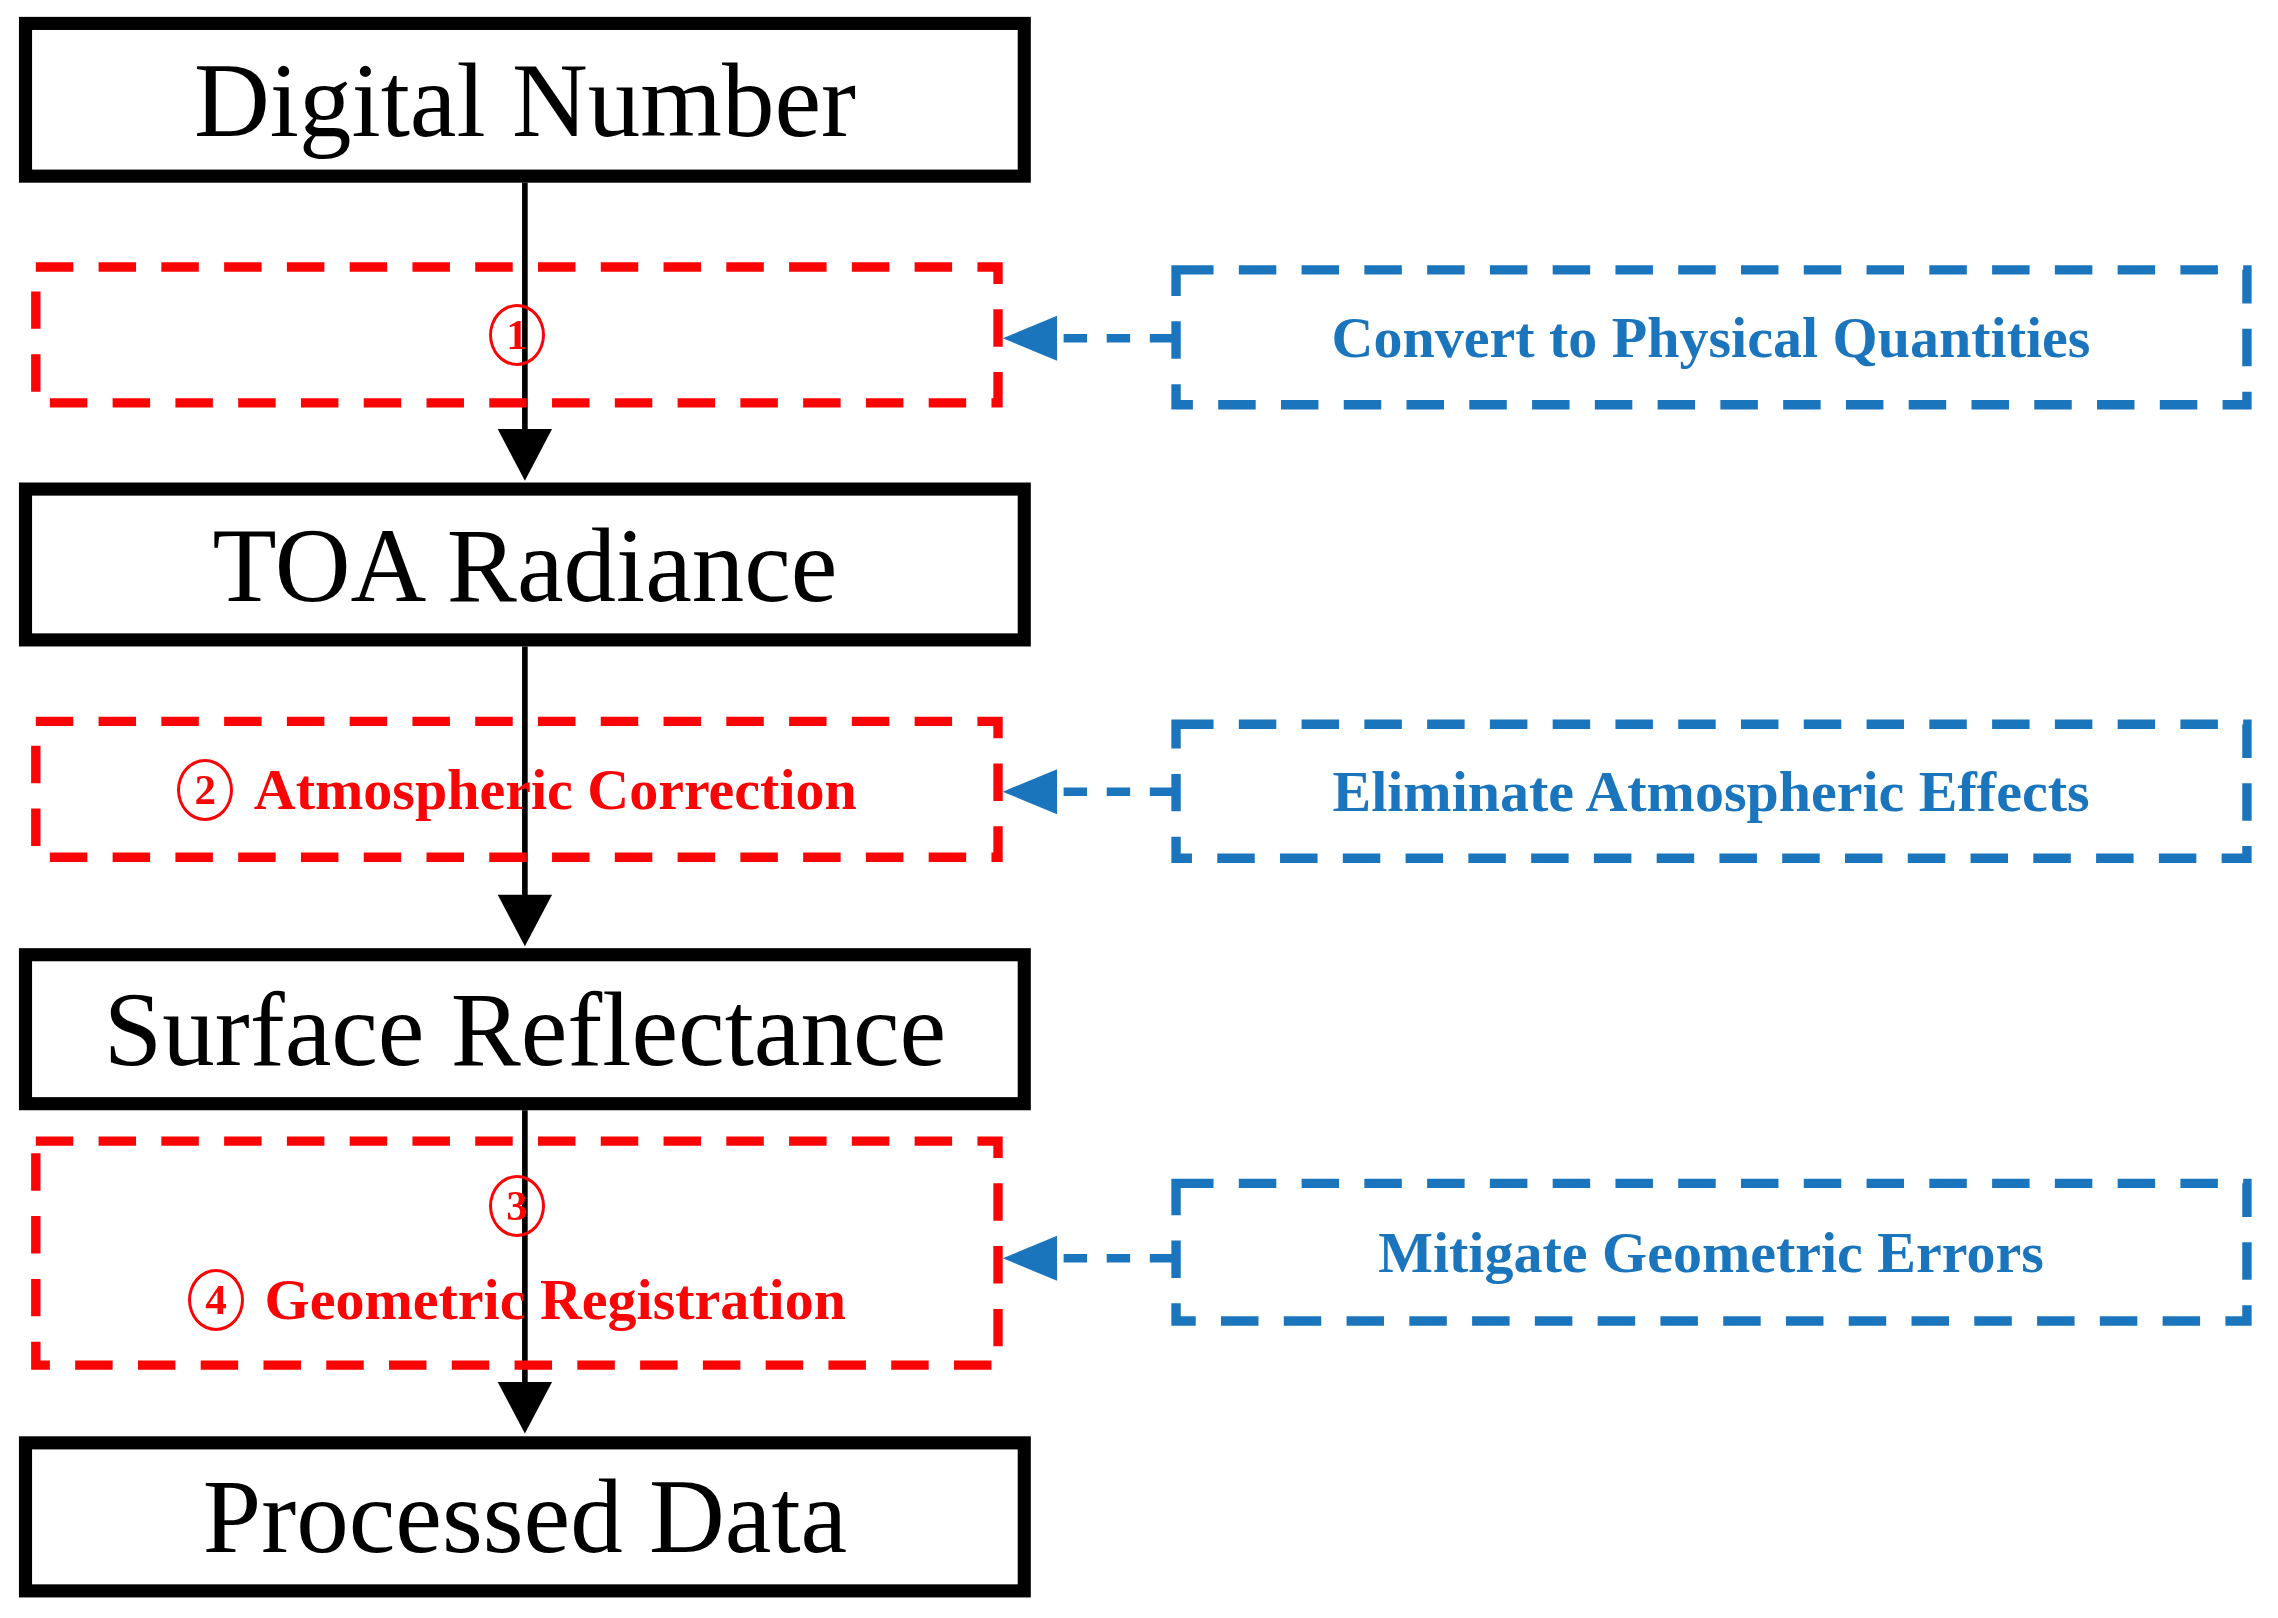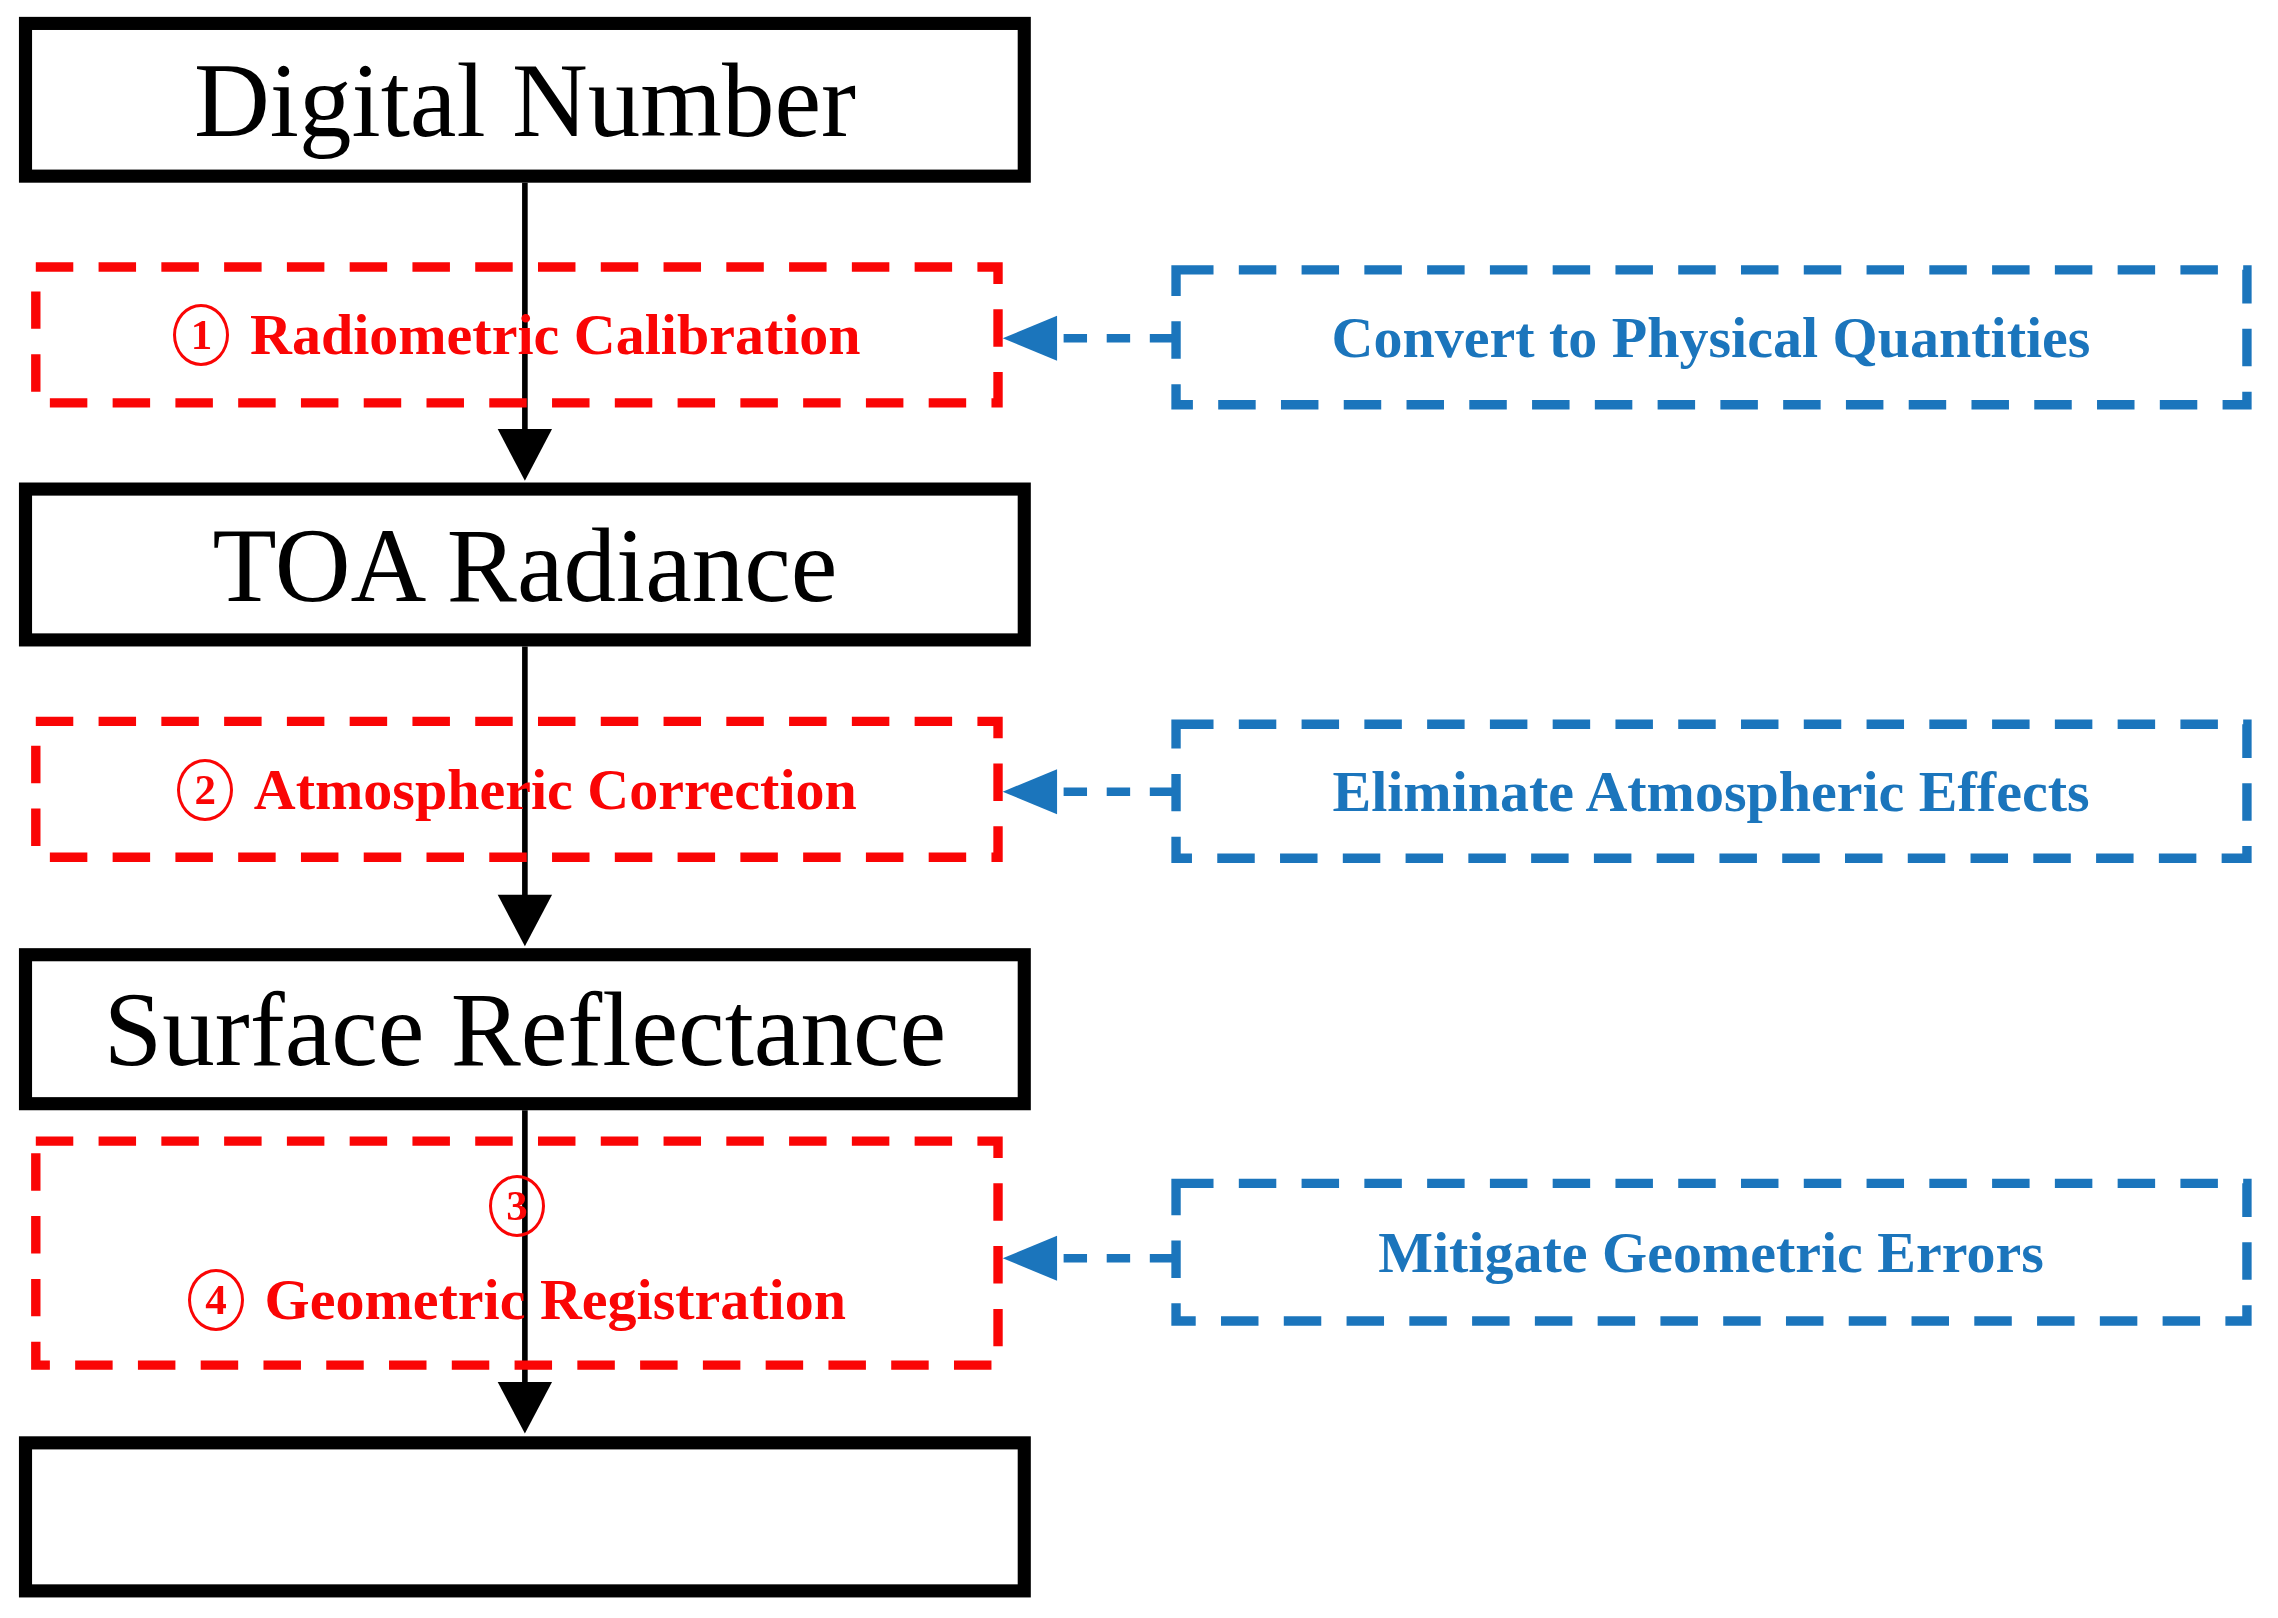--- a/index.html
+++ b/index.html
@@ -115,25 +115,27 @@
 
   <div class="label stage-label" style="left:19px; top:17px; width:1012px; height:166px;text-align:center;">
     <span>Digital Number</span>
   </div>
   <div class="label stage-label" style="left:19px; top:483px; width:1012px; height:164px;">
     <span>TOA Radiance</span>
   </div>
   <div class="label stage-label" style="left:19px; top:948px; width:1012px; height:162px;font-family:Liberation Serif, serif;">
     <span>Surface Reflectance</span>
   </div>
+  <div class="label stage-label" style="left:19px; top:1436px; width:1012px; height:161px;">
+    <span>Processed Data</span>
+  </div>
 
   <div class="label step-label" style="left:31px; top:262px; width:972px; height:145px;">
     <div class="step-line">
       <span class="step-num">1</span>
-      <span>Radiometric Calibration</span>
     </div>
   </div>
   <div class="label step-label" style="left:31px; top:717px; width:972px; height:145px;">
     <div class="step-line">
       <span class="step-num">2</span>
       <span>Atmospheric Correction</span>
     </div>
   </div>
   <div class="label step-label" style="left:31px; top:1136px; width:972px; height:233px;">
     <div class="step-line">

